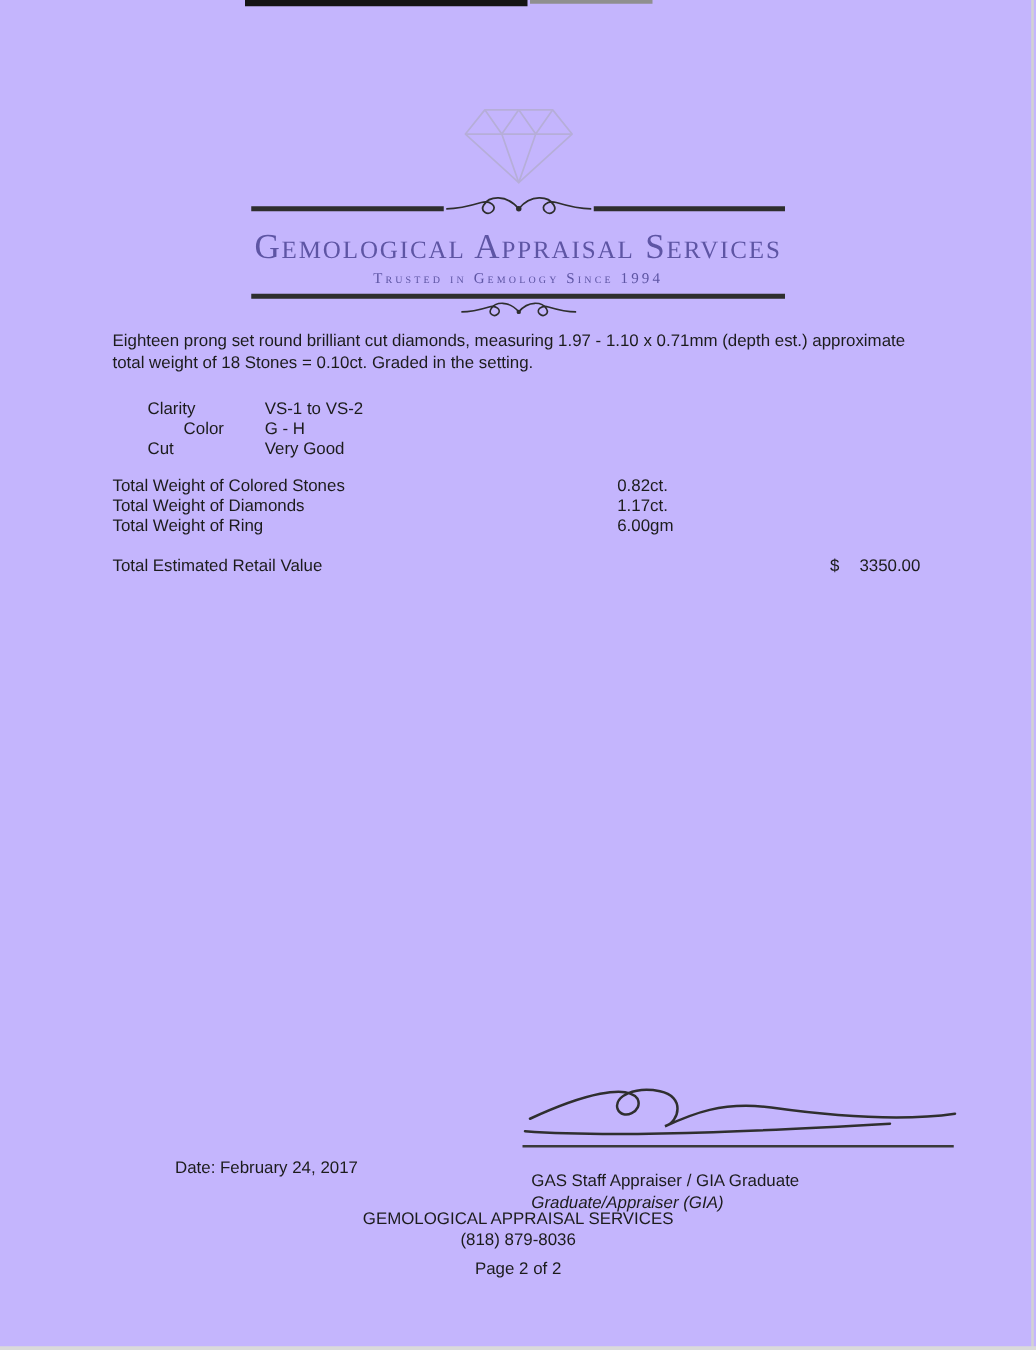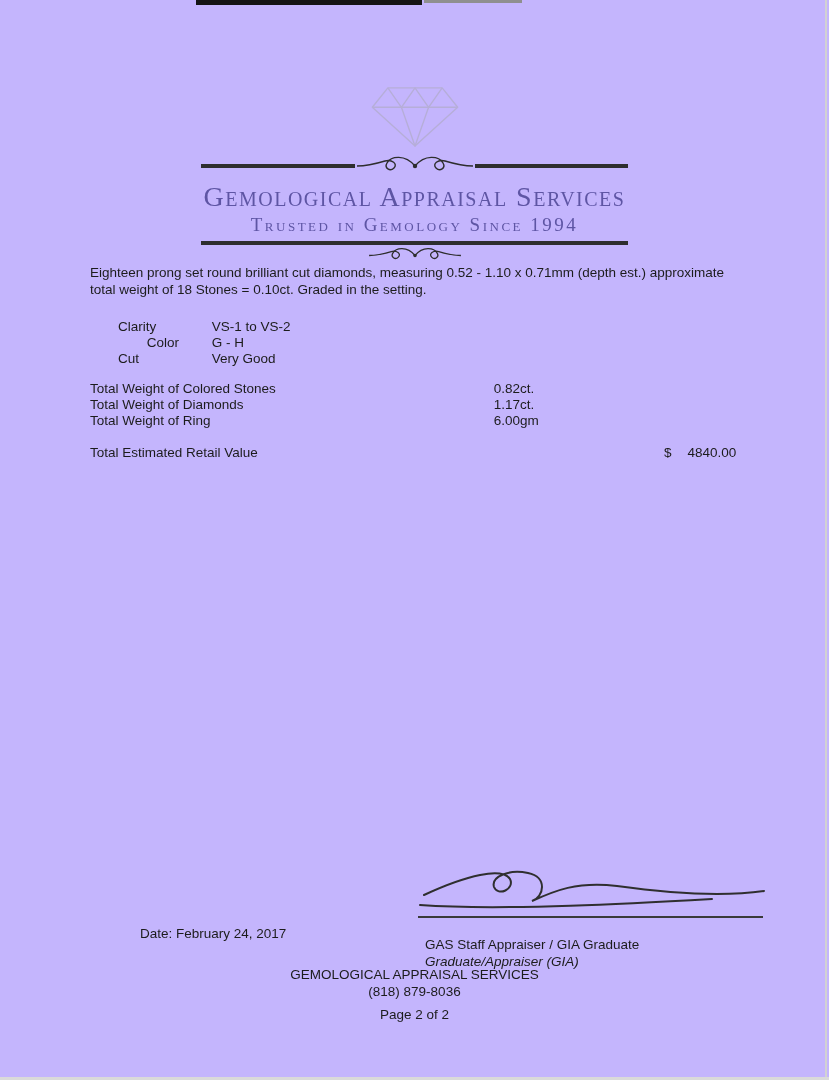--- a/index.html
+++ b/index.html
@@ -21,21 +21,21 @@
   .header { position: absolute; top: 84px; left: 0; width: 100%; text-align: center; }
   .brand-title {
     font-family: "Liberation Serif", serif;
     font-variant: small-caps;
     font-size: 28px; letter-spacing: 1.5px;
     color: #5e55a4; margin-top: 3px;
   }
   .brand-tagline {
     font-family: "Liberation Serif", serif;
     font-variant: small-caps;
-    font-size: 19px; letter-spacing: 2.5px;
+    font-size: 12px; letter-spacing: 2.5px;
     color: #5e55a4; margin-top: 1px;
   }
   .divider { width: 427px; margin: 2px auto 0; display: flex; align-items: center; }
   .divider .bar { flex: 1; height: 3.5px; background: #2e2e2e; }
   .divider2 { width: 427px; margin: 5px auto 0; text-align: center; }
   .divider2 .bar { height: 3.5px; background: #2e2e2e; }
 
   
   .grading-row { position: absolute; left: 118px; font-size: 13.5px; }
   .grading-row .row-label { display: inline-block; width: 90px; }
@@ -92,21 +92,21 @@
       <svg width="96" height="19" viewBox="0 0 120 24" style="margin-top:1px;">
         <g fill="none" stroke="#2e2e2e" stroke-width="1.6">
           <path d="M60 12 C50 0 36 2 32 9 C29 14 35 18 39 14 C43 10 37 5 30 7 C20 10 12 12 2 12"></path>
           <path d="M60 12 C70 0 84 2 88 9 C91 14 85 18 81 14 C77 10 83 5 90 7 C100 10 108 12 118 12"></path>
         </g>
         <circle cx="60" cy="12" r="2.2" fill="#2e2e2e"></circle>
       </svg>
     </div>
   </div>
 
-  <div class="abs txt" style="left:90px; top:264px; width:655px;">Eighteen prong set round brilliant cut diamonds, measuring 0.52 - 1.10 x 0.71mm (depth est.) approximate total weight of 18 Stones = 0.10ct. Graded in the setting.</div>
+  <div class="abs txt" style="left:90px; top:264px; width:655px;">Eighteen prong set round brilliant cut diamonds, measuring 1.97 - 1.10 x 0.71mm (depth est.) approximate total weight of 18 Stones = 0.10ct. Graded in the setting.</div>
 
   <div class="grading-row" style="top:319px;">
     <span class="row-label">Clarity</span>
     <span class="b">VS-1 to VS-2</span>
   </div>
   <div class="grading-row" style="top:335px;text-align:center;">
     <span class="row-label">Color</span>
     <span class="b">G - H</span>
   </div>
   <div class="grading-row" style="top:351px;">
@@ -124,21 +124,21 @@
   </div>
   <div class="weight-row" style="top:413px;">
     <span class="row-label">Total Weight of Ring</span>
     <span class="b">6.00gm</span>
   </div>
 
   <div class="total-row" style="top:445px;">
     <span class="b">Total Estimated Retail Value</span>
     <span class="total-amount">
       <span class="b">$</span>
-      <span class="b">4840.00</span>
+      <span class="b">3350.00</span>
     </span>
   </div>
 
   <svg class="abs" style="left:412px; top:853px;" width="360" height="62" viewBox="0 0 360 62">
     <g fill="none" stroke="#2f2f2f" stroke-width="2" stroke-linecap="round">
       <path d="M12 42 C 55 22 90 14 98 26 C 103 36 86 44 82 34 C 79 24 96 16 116 20 C 136 24 132 44 120 48 C 142 38 165 28 205 33 C 255 40 310 44 352 38"></path>
       <path d="M8 52 C 90 58 230 50 300 46"></path>
     </g>
   </svg>
   <div class="sig-line" style="left:418px; top:916px; width:345px; height:2px;"></div>

